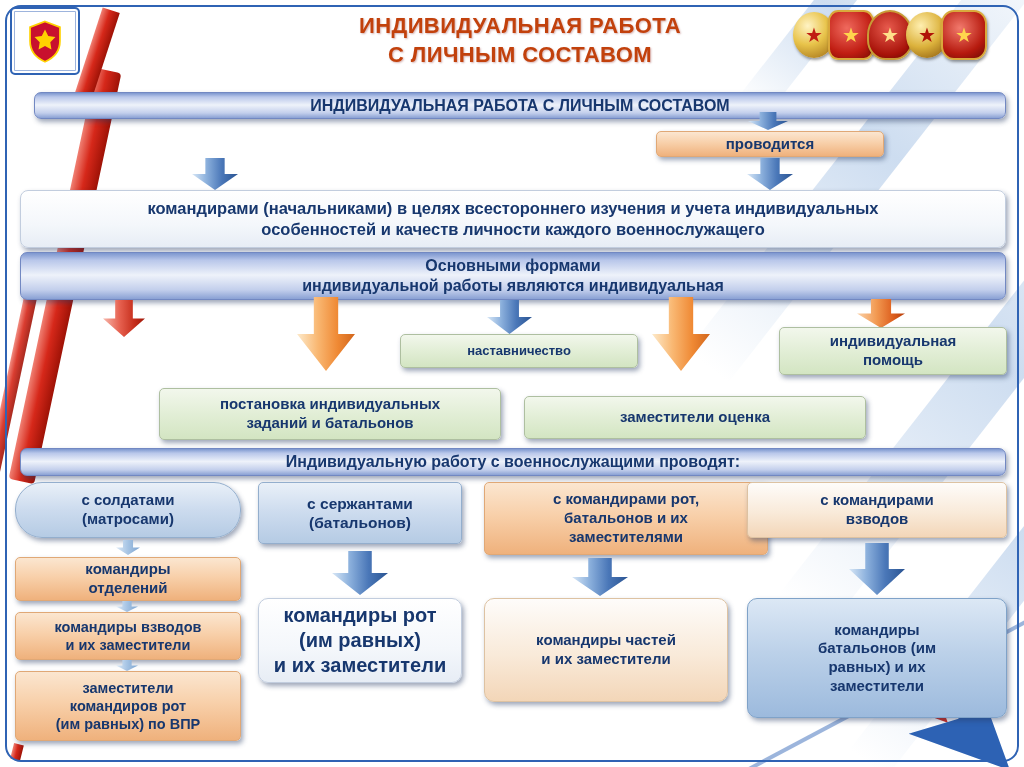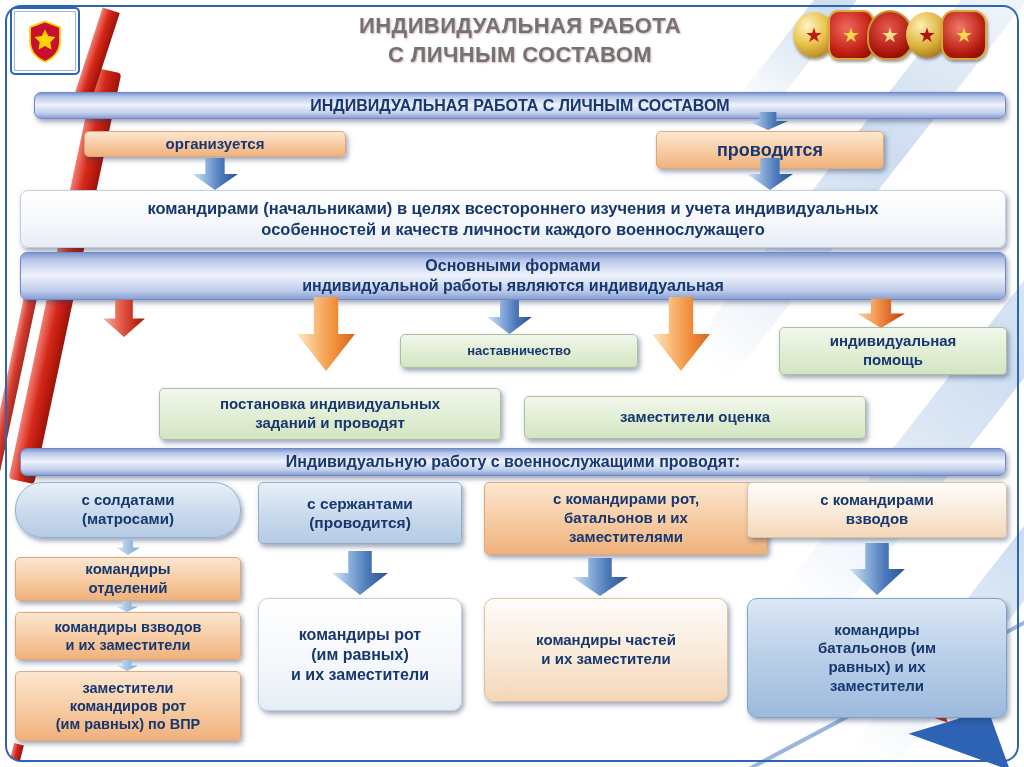--- a/index.html
+++ b/index.html
@@ -19,21 +19,21 @@
   .r1 { left:52px; top:66px; width:26px; height:420px; transform:rotate(12deg); border-radius:4px; }
   .r2 { left:6px; top:262px; width:13px; height:240px; transform:rotate(12deg); opacity:.9; }
   .r3 { left:88px; top:8px; width:18px; height:92px; transform:rotate(18deg); }
   .r4 { left:12px; top:744px; width:10px; height:16px; transform:rotate(14deg); }
   .frame { position:absolute; inset:5px; border:2px solid #2f63b4; border-radius:16px; pointer-events:none; z-index:4; }
   .corner { position:absolute; font-weight:bold; transform:rotate(45deg); z-index:3; line-height:1; }
   .corner.red  { right:62px; bottom:26px; font-size:96px; color:#d6281a; }
   .corner.blue { right:-6px; bottom:-28px; font-size:130px; color:#2d62b4; }
   
   .slide-title { position:absolute; left:280px; top:12px; width:480px; z-index:5;
-    text-align:center; font-size:22px; font-weight:bold; color:#737373;
+    text-align:center; font-size:22px; font-weight:bold; color:#c2410c;
     white-space:pre-line; line-height:1.3; letter-spacing:.4px;
     text-shadow:1px 1px 2px rgba(120,0,0,.3); }
   .emblem { position:absolute; left:10px; top:7px; width:66px; height:64px; z-index:5;
     background:#fff; border:2px solid #2f63b4; border-radius:5px;
     display:flex; align-items:center; justify-content:center; box-shadow:inset 0 0 0 2px #fff, inset 0 0 0 3px #9db4dd; }
   .medals { position:absolute; left:800px; top:10px; z-index:5; display:flex; align-items:center; }
   .medal { width:42px; height:46px; margin-left:-7px; display:flex; align-items:center; justify-content:center;
     font-size:20px; box-shadow:1px 2px 3px rgba(0,0,0,.4); }
   .m1 { border-radius:50%; background:radial-gradient(circle at 35% 30%, #fff3c4, #e8c34a 45%, #a8761a 90%); color:#c01d12; }
   .m2 { border-radius:22%; background:radial-gradient(circle at 40% 35%, #f06a5e, #c01d12 65%, #7e0b04); color:#ffd54d; border:2px solid #d9a93c; }
@@ -55,21 +55,21 @@
   .arrow { position:absolute; z-index:5;
     clip-path:polygon(29% 0%, 71% 0%, 71% 50%, 100% 50%, 50% 100%, 0% 50%, 29% 50%); }
   .arr-blue { background:linear-gradient(90deg,#d8e7f6 0%,#8fb3de 30%,#4a77b8 65%,#2a5492 100%); }
   .arr-orange { background:linear-gradient(90deg,#fdeacb 0%,#f9b873 35%,#ef8934 70%,#d2661c 100%); }
   .arr-red { background:linear-gradient(90deg,#f7b7ab 0%,#e6604f 40%,#c52d1b 75%,#9e1708 100%); }
   .arr-redorange { background:linear-gradient(90deg,#fbd3ab 0%,#f29a52 40%,#dd5f1e 75%,#b63b07 100%); }
   .arr-lblue { background:linear-gradient(90deg,#dce9f6,#a6c4e4 50%,#7ba3cf); }
   
   .banner   { left:34px;  top:92px;  width:972px; height:27px; font-size:16px; }
   .b-org    { left:84px;  top:131px; width:262px; height:26px; font-size:15px; }
-  .b-prov   { left:656px; top:131px; width:228px; height:38px; font-size:18px; }
+  .b-prov   { left:656px; top:131px; width:228px; height:26px; font-size:15px; }
   .ar-org   { left:192px; top:158px; width:46px; height:32px; }
   .ar-prov-top { left:748px; top:112px; width:40px; height:18px; }
   .ar-prov  { left:747px; top:158px; width:46px; height:32px; }
   .purpose  { left:20px;  top:190px; width:986px; height:58px; font-size:16.5px; border-radius:8px; }
   .formsbar { left:20px;  top:252px; width:986px; height:48px; font-size:16px; }
   .a1 { left:103px; top:300px; width:42px; height:37px; }
   .a2 { left:297px; top:297px; width:58px; height:74px; }
   .a3 { left:487px; top:300px; width:45px; height:34px; }
   .a4 { left:652px; top:297px; width:58px; height:74px; }
   .a5 { left:857px; top:299px; width:48px; height:29px; }
@@ -81,21 +81,21 @@
   .conductbar { left:20px; top:448px; width:986px; height:28px; font-size:16px; }
   .c1h  { left:15px; top:482px; width:226px; height:56px; font-size:15px;border-radius:27px; }
   .c1a1 { left:116px; top:540px; width:24px; height:15px; }
   .c1i1 { left:15px; top:557px; width:226px; height:44px; font-size:15px; }
   .c1a2 { left:116px; top:601px; width:22px; height:11px; }
   .c1i2 { left:15px; top:612px; width:226px; height:48px; font-size:14.5px; }
   .c1a3 { left:116px; top:660px; width:22px; height:11px; }
   .c1i3 { left:15px; top:671px; width:226px; height:70px; font-size:14.5px; }
   .c2h { left:258px; top:482px; width:204px; height:62px; font-size:15.5px; }
   .c2a { left:332px; top:551px; width:56px; height:44px; }
-  .c2b { left:258px; top:598px; width:204px; height:113px; font-size:16px; border-radius:10px; }
+  .c2b { left:258px; top:598px; width:204px; height:85px; font-size:20px; border-radius:10px; }
   .c3h { left:484px; top:482px; width:284px; height:73px; font-size:15px; }
   .c3a { left:572px; top:558px; width:56px; height:38px; }
   .c3b { left:484px; top:598px; width:244px; height:104px; font-size:15px; border-radius:10px; }
   .c4h { left:747px; top:482px; width:260px; height:56px; font-size:15px; }
   .c4a { left:849px; top:543px; width:56px; height:52px; }
   .c4b { left:747px; top:598px; width:260px; height:120px; font-size:15px; border-radius:10px; }
 </style>
 </head>
 <body>
 
@@ -135,21 +135,20 @@
     <div class="medal m4">
         <span>★</span>
       </div>
     <div class="medal m5">
         <span>★</span>
       </div>
   </div>
 
   <div class="bar banner">ИНДИВИДУАЛЬНАЯ РАБОТА С ЛИЧНЫМ СОСТАВОМ</div>
 
-  <div class="box peach b-org">организуется</div>
   <div class="box peach b-prov">проводится</div>
   <div class="arrow arr-blue ar-prov-top"></div>
   <div class="arrow arr-blue ar-org"></div>
   <div class="arrow arr-blue ar-prov"></div>
 
   <div class="box whitebox purpose">командирами (начальниками) в целях всестороннего изучения и учета индивидуальных
 особенностей и качеств личности каждого военнослужащего</div>
 
   <div class="bar formsbar">Основными формами
 индивидуальной работы являются индивидуальная</div>
@@ -157,40 +156,40 @@
   <div class="arrow arr-red a1"></div>
   <div class="arrow arr-orange a2"></div>
   <div class="arrow arr-blue a3"></div>
   <div class="arrow arr-orange a4"></div>
   <div class="arrow arr-redorange a5"></div>
 
   <div class="box green f2">наставничество</div>
   <div class="box green f3">индивидуальная
 помощь</div>
   <div class="box green f4">постановка индивидуальных
-заданий и проводят</div>
+заданий и батальонов</div>
   <div class="box green f5">заместители оценка</div>
 
   <div class="bar conductbar">Индивидуальную работу с военнослужащими проводят:</div>
 
   <div class="box bluebox c1h">с солдатами
 (матросами)</div>
   <div class="arrow arr-lblue c1a1"></div>
   <div class="box peach c1i1">командиры
 отделений</div>
   <div class="arrow arr-lblue c1a2"></div>
   <div class="box peach c1i2">командиры взводов
 и их заместители</div>
   <div class="arrow arr-lblue c1a3"></div>
   <div class="box peach c1i3">заместители
 командиров рот
 (им равных) по ВПР</div>
 
   <div class="box bluebox c2h">с сержантами
-(проводится)</div>
+(батальонов)</div>
   <div class="arrow arr-blue c2a"></div>
   <div class="box whitebox c2b">командиры рот
 (им равных)
 и их заместители</div>
 
   <div class="box peach c3h">с командирами рот,
 батальонов и их
 заместителями</div>
   <div class="arrow arr-blue c3a"></div>
   <div class="box peachwhite c3b">командиры частей

